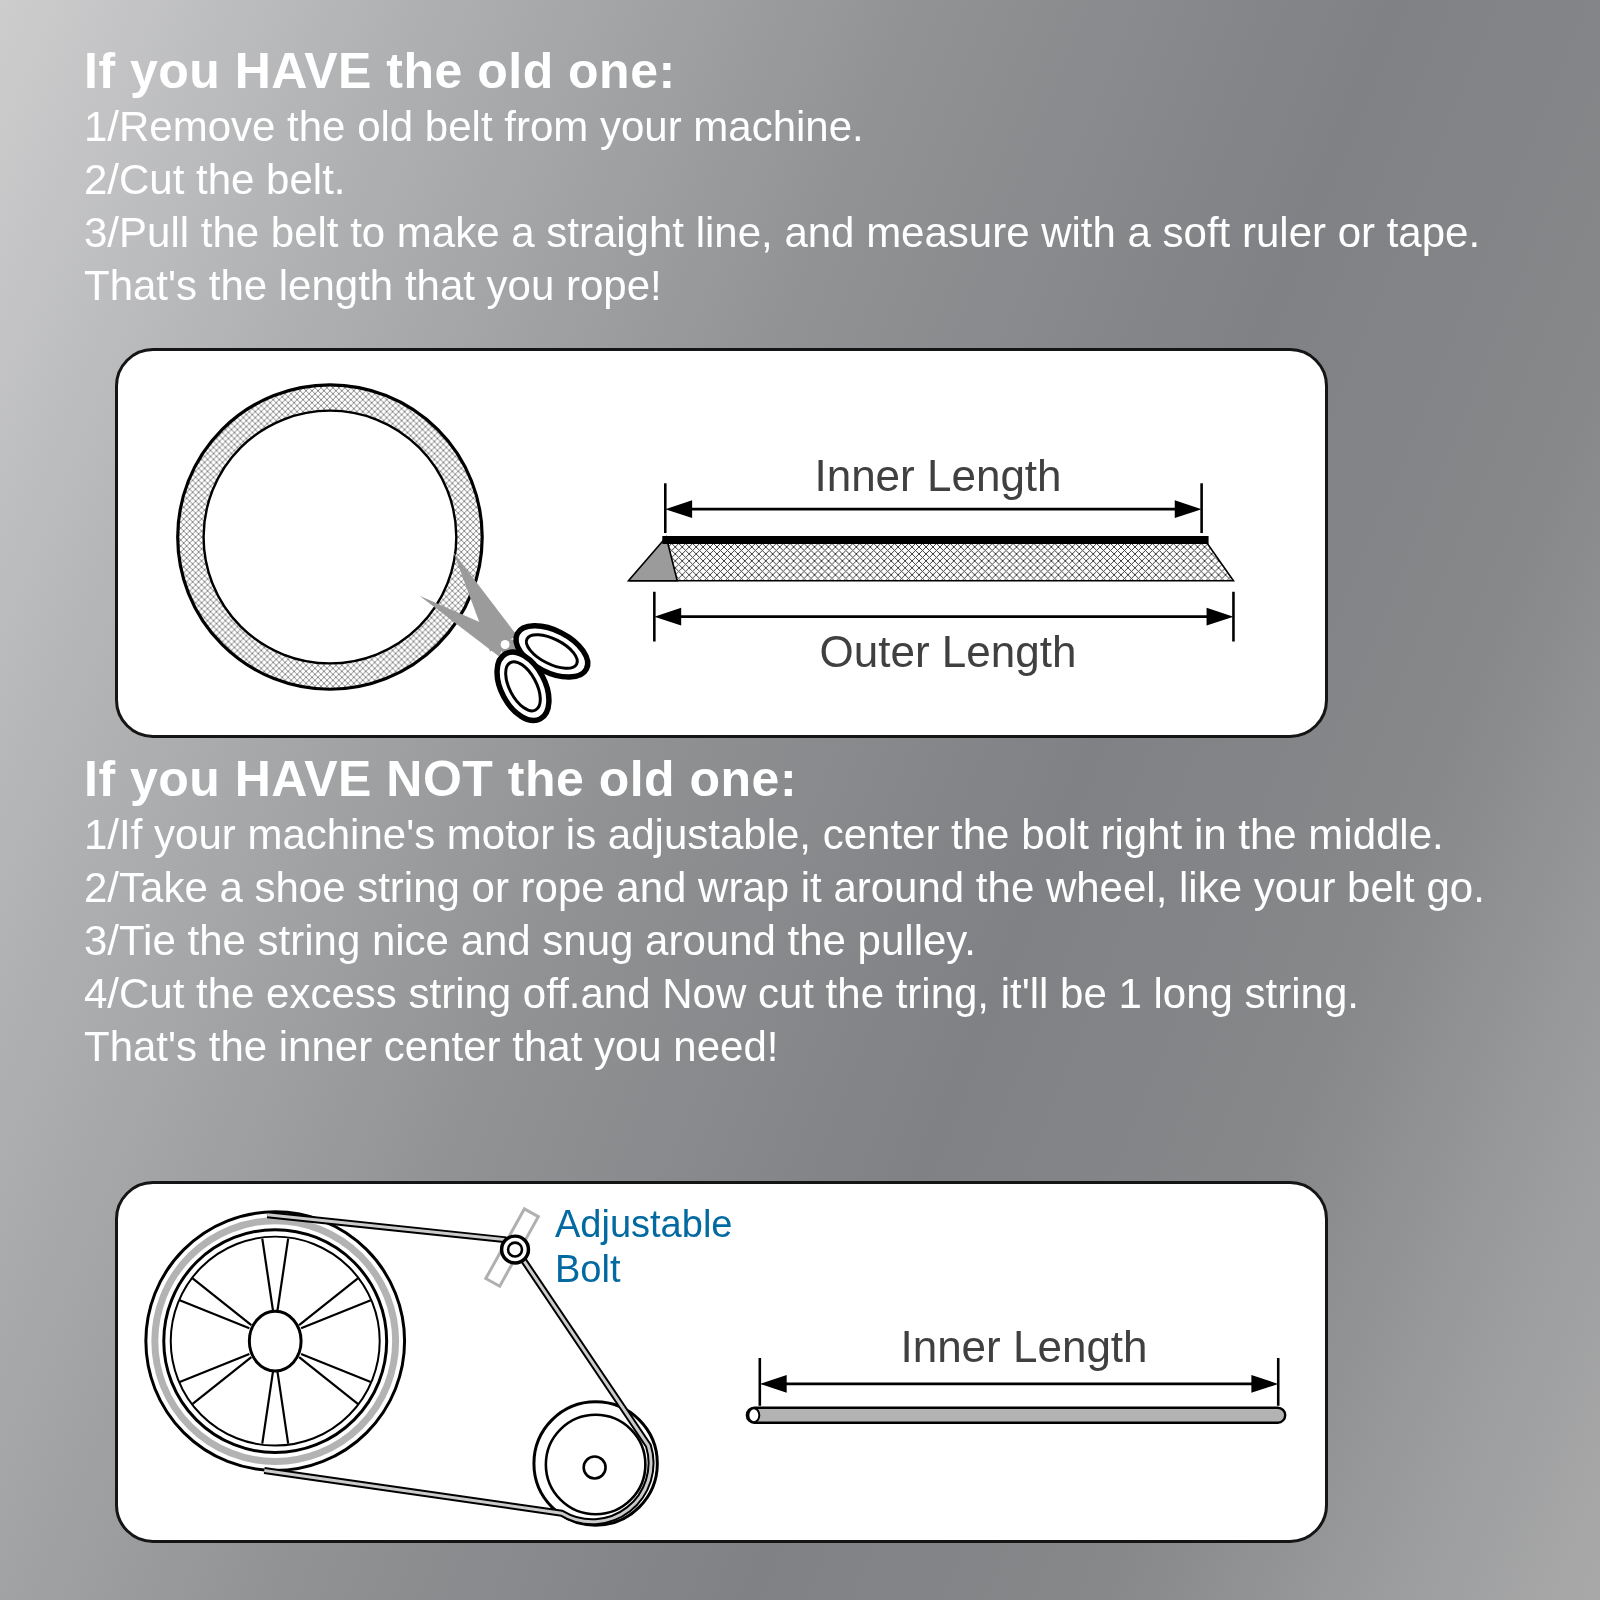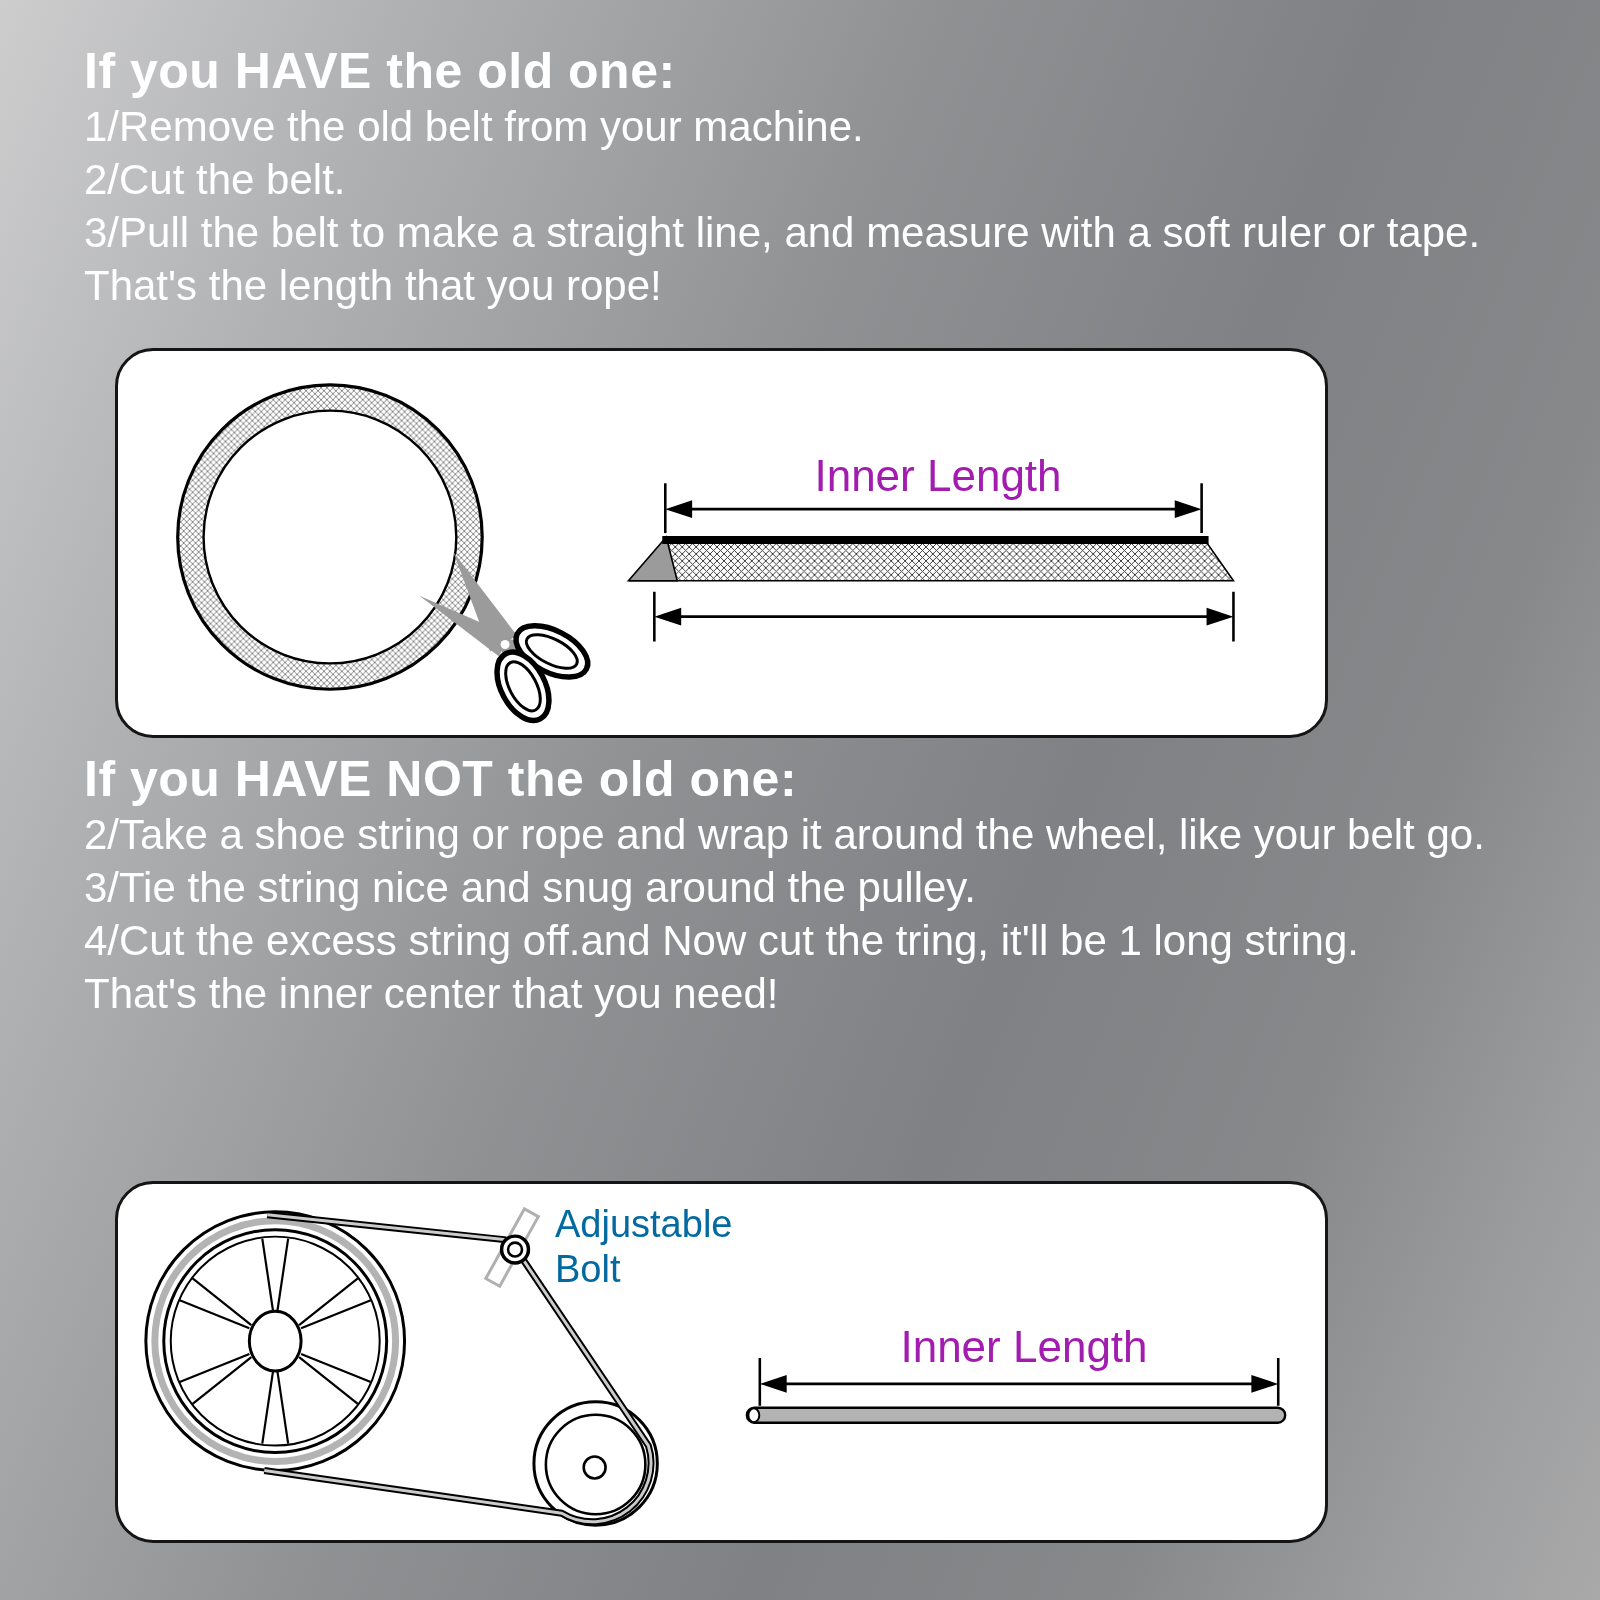--- a/index.html
+++ b/index.html
@@ -11,21 +11,21 @@
   .txt-block{position:absolute;left:84px;color:#ffffff;white-space:nowrap;}
   .txt-title{font-size:50px;font-weight:bold;line-height:58px;letter-spacing:0.5px;}
   .txt-step{font-size:42px;font-weight:400;line-height:53px;}
   .panel{
     position:absolute;left:115px;width:1213px;background:#ffffff;
     border:3px solid #151515;border-radius:38px;box-sizing:border-box;
   }
   #panel1{top:348px;height:390px;}
   #panel2{top:1181px;height:362px;}
   .panel svg{position:absolute;left:0;top:0;width:100%;height:100%;}
-  .dim-label{position:absolute;color:#a21caf;font-size:44px;font-weight:400;text-align:center;white-space:nowrap;}
+  .dim-label{position:absolute;color:#404040;font-size:44px;font-weight:400;text-align:center;white-space:nowrap;}
   .bolt-label{position:absolute;color:#0369a1;font-size:38px;font-weight:400;line-height:45px;white-space:nowrap;}
 </style>
 </head>
 <body>
 
 <div class="stage">
 
   <div class="txt-block" style="top:42px;">
     <div class="txt-title">If you HAVE the old one:</div>
     <div class="txt-step">1/Remove the old belt from your machine.</div>
@@ -85,24 +85,26 @@
       <g stroke="#000" stroke-width="2.6">
         <line x1="539" y1="241" x2="539" y2="291"></line>
         <line x1="1121" y1="241" x2="1121" y2="291"></line>
         <line x1="545" y1="266" x2="1115" y2="266"></line>
         <polygon points="539,266 566,257 566,275" fill="#000" stroke="none"></polygon>
         <polygon points="1121,266 1094,257 1094,275" fill="#000" stroke="none"></polygon>
       </g>
     </svg>
 
     <div class="dim-label" style="left:570px;top:100px;width:500px;">Inner Length</div>
+    <div class="dim-label" style="left:580px;top:276px;width:500px;">Outer Length</div>
   </div>
 
   <div class="txt-block" style="top:750px;">
     <div class="txt-title">If you HAVE NOT the old one:</div>
+    <div class="txt-step">1/If your machine's motor is adjustable, center the bolt right in the middle.</div>
     <div class="txt-step">2/Take a shoe string or rope and wrap it around the wheel, like your belt go.</div>
     <div class="txt-step">3/Tie the string nice and snug around the pulley.</div>
     <div class="txt-step">4/Cut the excess string off.and Now cut the tring, it'll be 1 long string.</div>
     <div class="txt-step">That's the inner center that you need!</div>
   </div>
 
   <div class="panel" id="panel2">
     <svg viewBox="0 0 1213 356">
 
       <g transform="translate(396,63) rotate(-61)">

